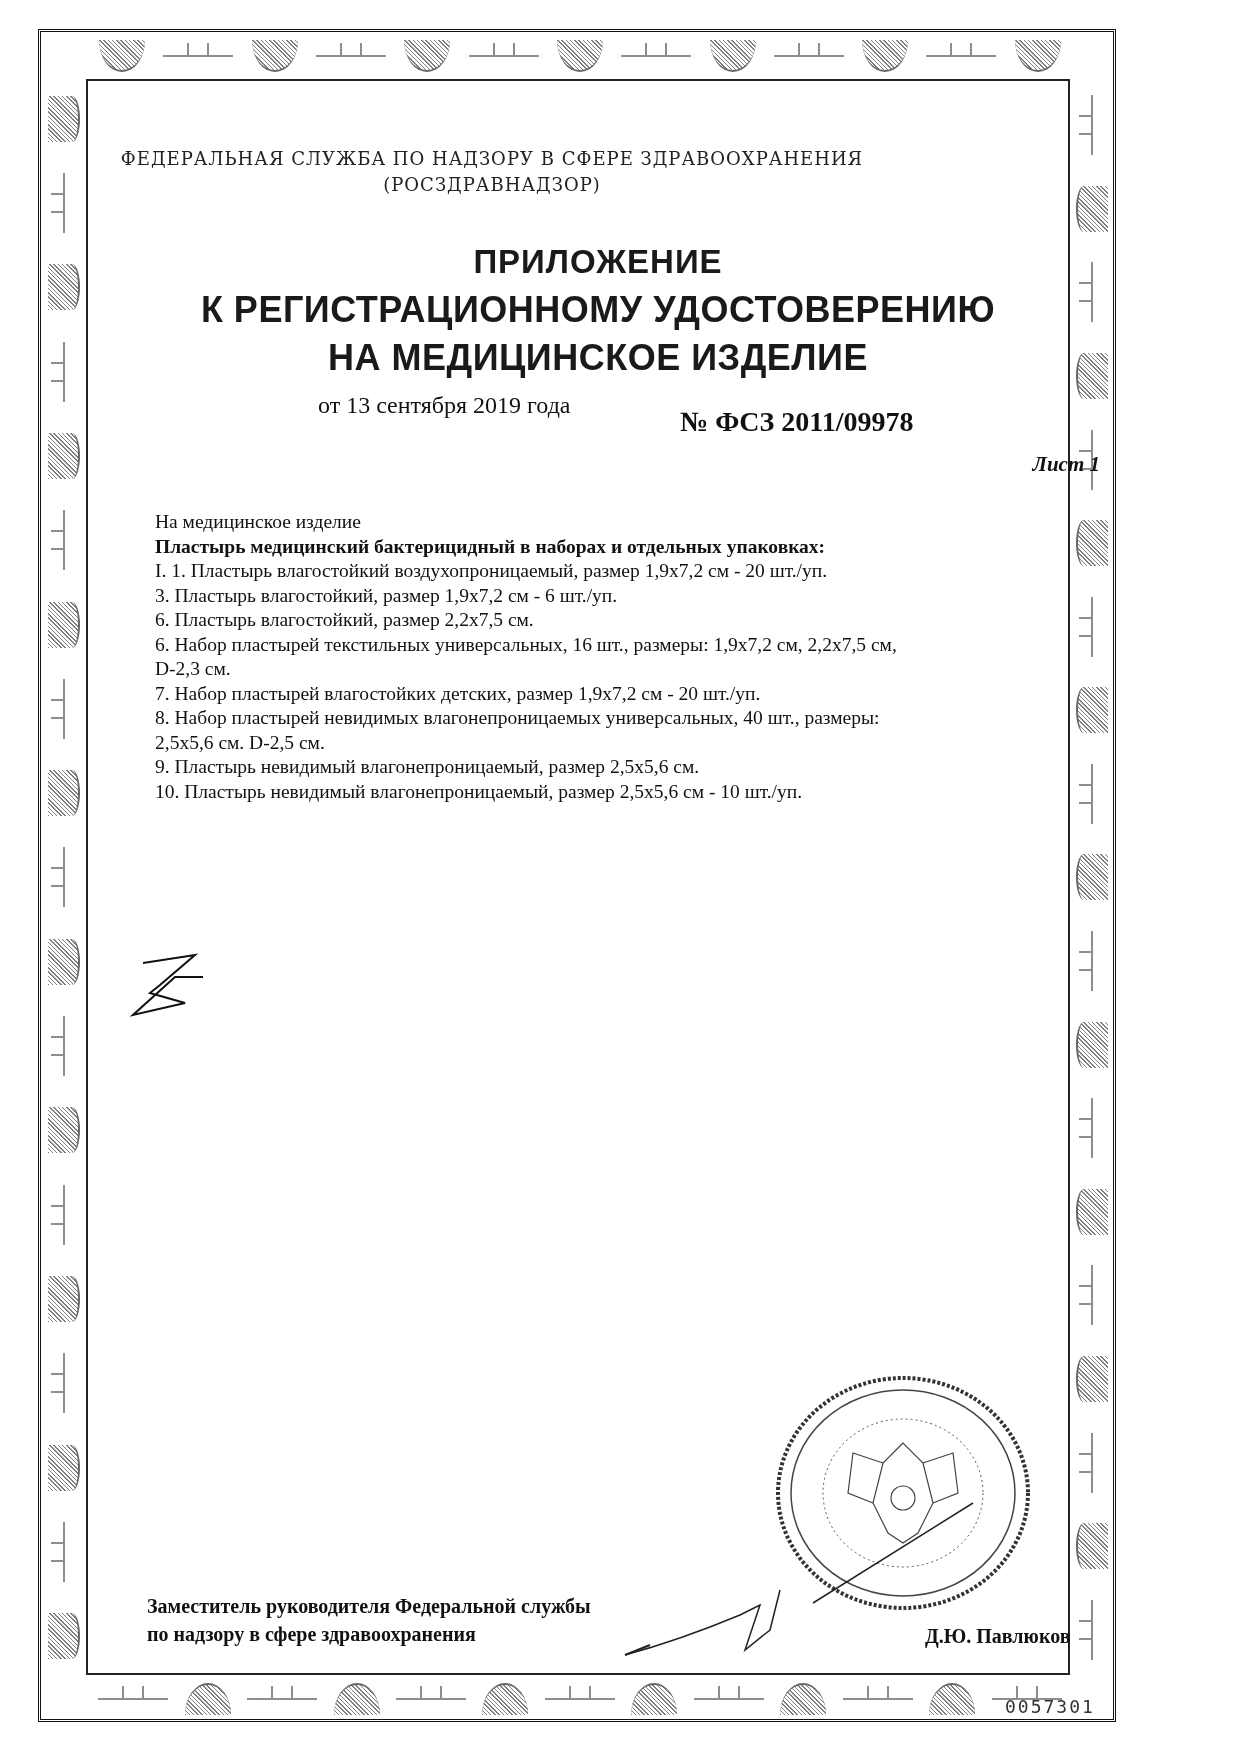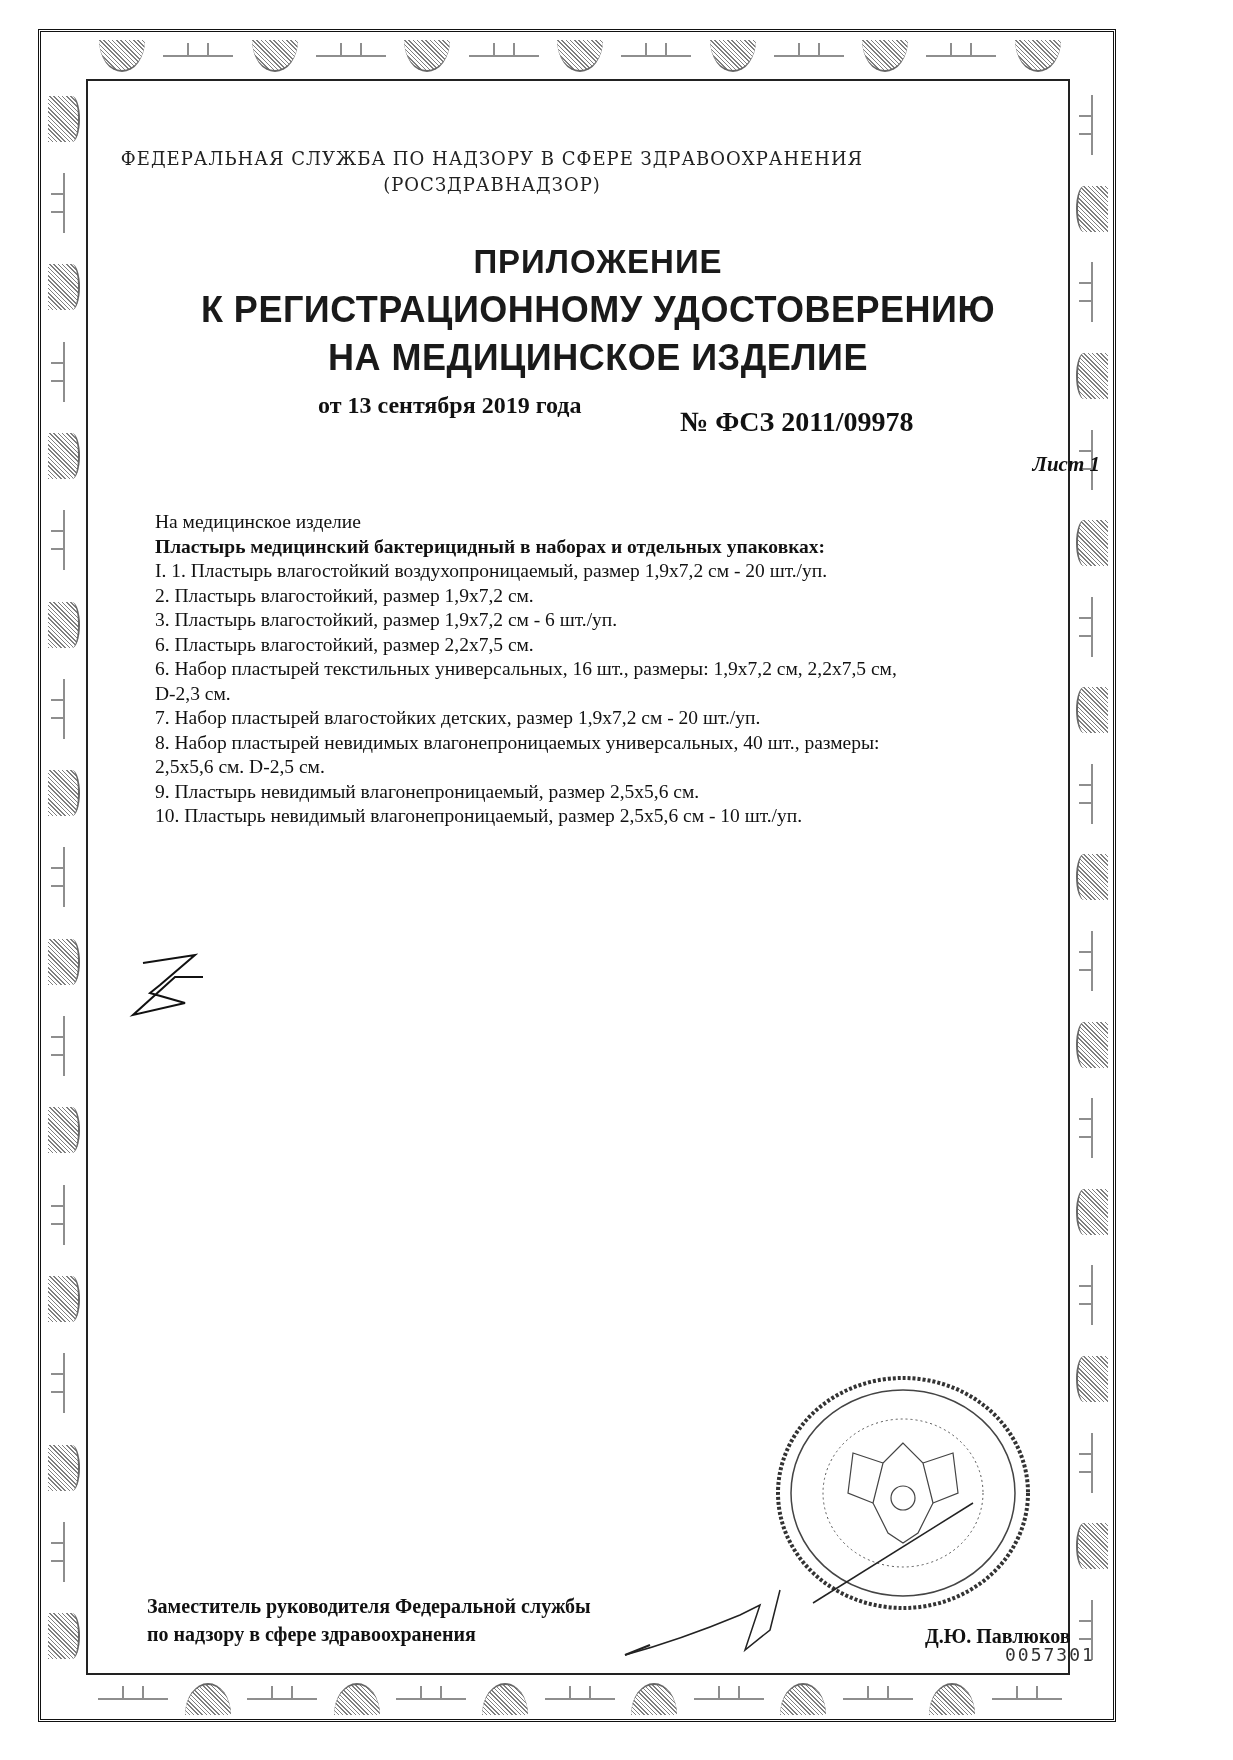--- a/index.html
+++ b/index.html
@@ -31,36 +31,36 @@
   .orn-col .sprig::before { top: 20px; } .orn-col .sprig::after { top: 38px; }
 
   
   .agency { position: absolute; left: 86px; width: 812px; top: 146px; text-align: center;
             font-family: "DejaVu Serif", serif; font-size: 18px; letter-spacing: 1px; line-height: 26px; color: #222; }
   .title-block { position: absolute; left: 86px; width: 984px; top: 242px; text-align: center;
                  font-family: "Liberation Sans", sans-serif; font-weight: bold; color: #1a1a1a; padding-left: 20px; }
   .title-1 { font-size: 33px; line-height: 40px; letter-spacing: 1px; }
   .title-2 { font-size: 36px; line-height: 48px; letter-spacing: 0.5px; margin-top: 4px; }
   .title-3 { font-size: 36px; line-height: 48px; letter-spacing: 0.5px; }
-  .date { position: absolute; left: 318px; top: 392px; font-size: 24px; font-weight: bold; }
+  .date { position: absolute; left: 318px; top: 392px; font-size: 24px; font-weight: normal; }
   .number { position: absolute; left: 680px; top: 406px; font-size: 28px; font-weight: bold; }
   .sheet { position: absolute; right: 133px; top: 452px; font-size: 21px; font-weight: bold; font-style: italic; }
 
   
   .body { position: absolute; left: 155px; top: 510px; width: 950px; font-size: 19.5px; line-height: 24.5px; }
   .body .intro { }
   .body .product { font-weight: bold; }
   .body .item { white-space: pre-wrap; }
 
   .scribble { position: absolute; left: 125px; top: 945px; width: 90px; height: 75px; }
 
   
   .sig-role { position: absolute; left: 147px; top: 1592px; font-size: 20px; font-weight: bold; line-height: 28px; }
   .sig-name { position: absolute; left: 925px; top: 1625px; font-size: 20px; font-weight: bold; }
-  .serial { position: absolute; left: 1005px; top: 1644px; font-family: "DejaVu Sans Mono", monospace; font-size: 18px; letter-spacing: 2px; color: #333; }
+  .serial { position: absolute; left: 1005px; top: 1696px; font-family: "DejaVu Sans Mono", monospace; font-size: 18px; letter-spacing: 2px; color: #333; }
   .signature-stroke { position: absolute; left: 620px; top: 1570px; width: 170px; height: 100px; }
 
   
   .seal { position: absolute; left: 773px; top: 1373px; width: 260px; height: 240px; }
 </style>
 </head>
 <body>
 
 <div class="frame-outer"></div>
 <div class="orn-row top">
@@ -149,21 +149,20 @@
 </div>
 
 <div class="date">от  13 сентября 2019 года</div>
 <div class="number">№  ФСЗ 2011/09978</div>
 <div class="sheet">Лист  1</div>
 
 <div class="body">
   <div class="intro">На медицинское изделие</div>
   <div class="product">Пластырь медицинский бактерицидный в наборах и отдельных упаковках:</div>
   <div class="item">I. 1. Пластырь влагостойкий воздухопроницаемый, размер 1,9х7,2 см - 20 шт./уп.</div>
-  <div class="item">2. Пластырь влагостойкий, размер 1,9х7,2 см.</div>
   <div class="item">3. Пластырь влагостойкий, размер 1,9х7,2 см - 6 шт./уп.</div>
   <div class="item">6. Пластырь влагостойкий, размер 2,2х7,5 см.</div>
   <div class="item">6. Набор пластырей текстильных универсальных, 16 шт., размеры: 1,9х7,2 см, 2,2х7,5 см,
 D-2,3 см.</div>
   <div class="item">7. Набор пластырей влагостойких детских, размер 1,9х7,2 см - 20 шт./уп.</div>
   <div class="item">8. Набор пластырей невидимых влагонепроницаемых универсальных, 40 шт., размеры:
 2,5х5,6 см. D-2,5 см.</div>
   <div class="item">9. Пластырь невидимый влагонепроницаемый, размер 2,5х5,6 см.</div>
   <div class="item">10. Пластырь невидимый влагонепроницаемый, размер 2,5х5,6 см - 10 шт./уп.</div>
 </div>

